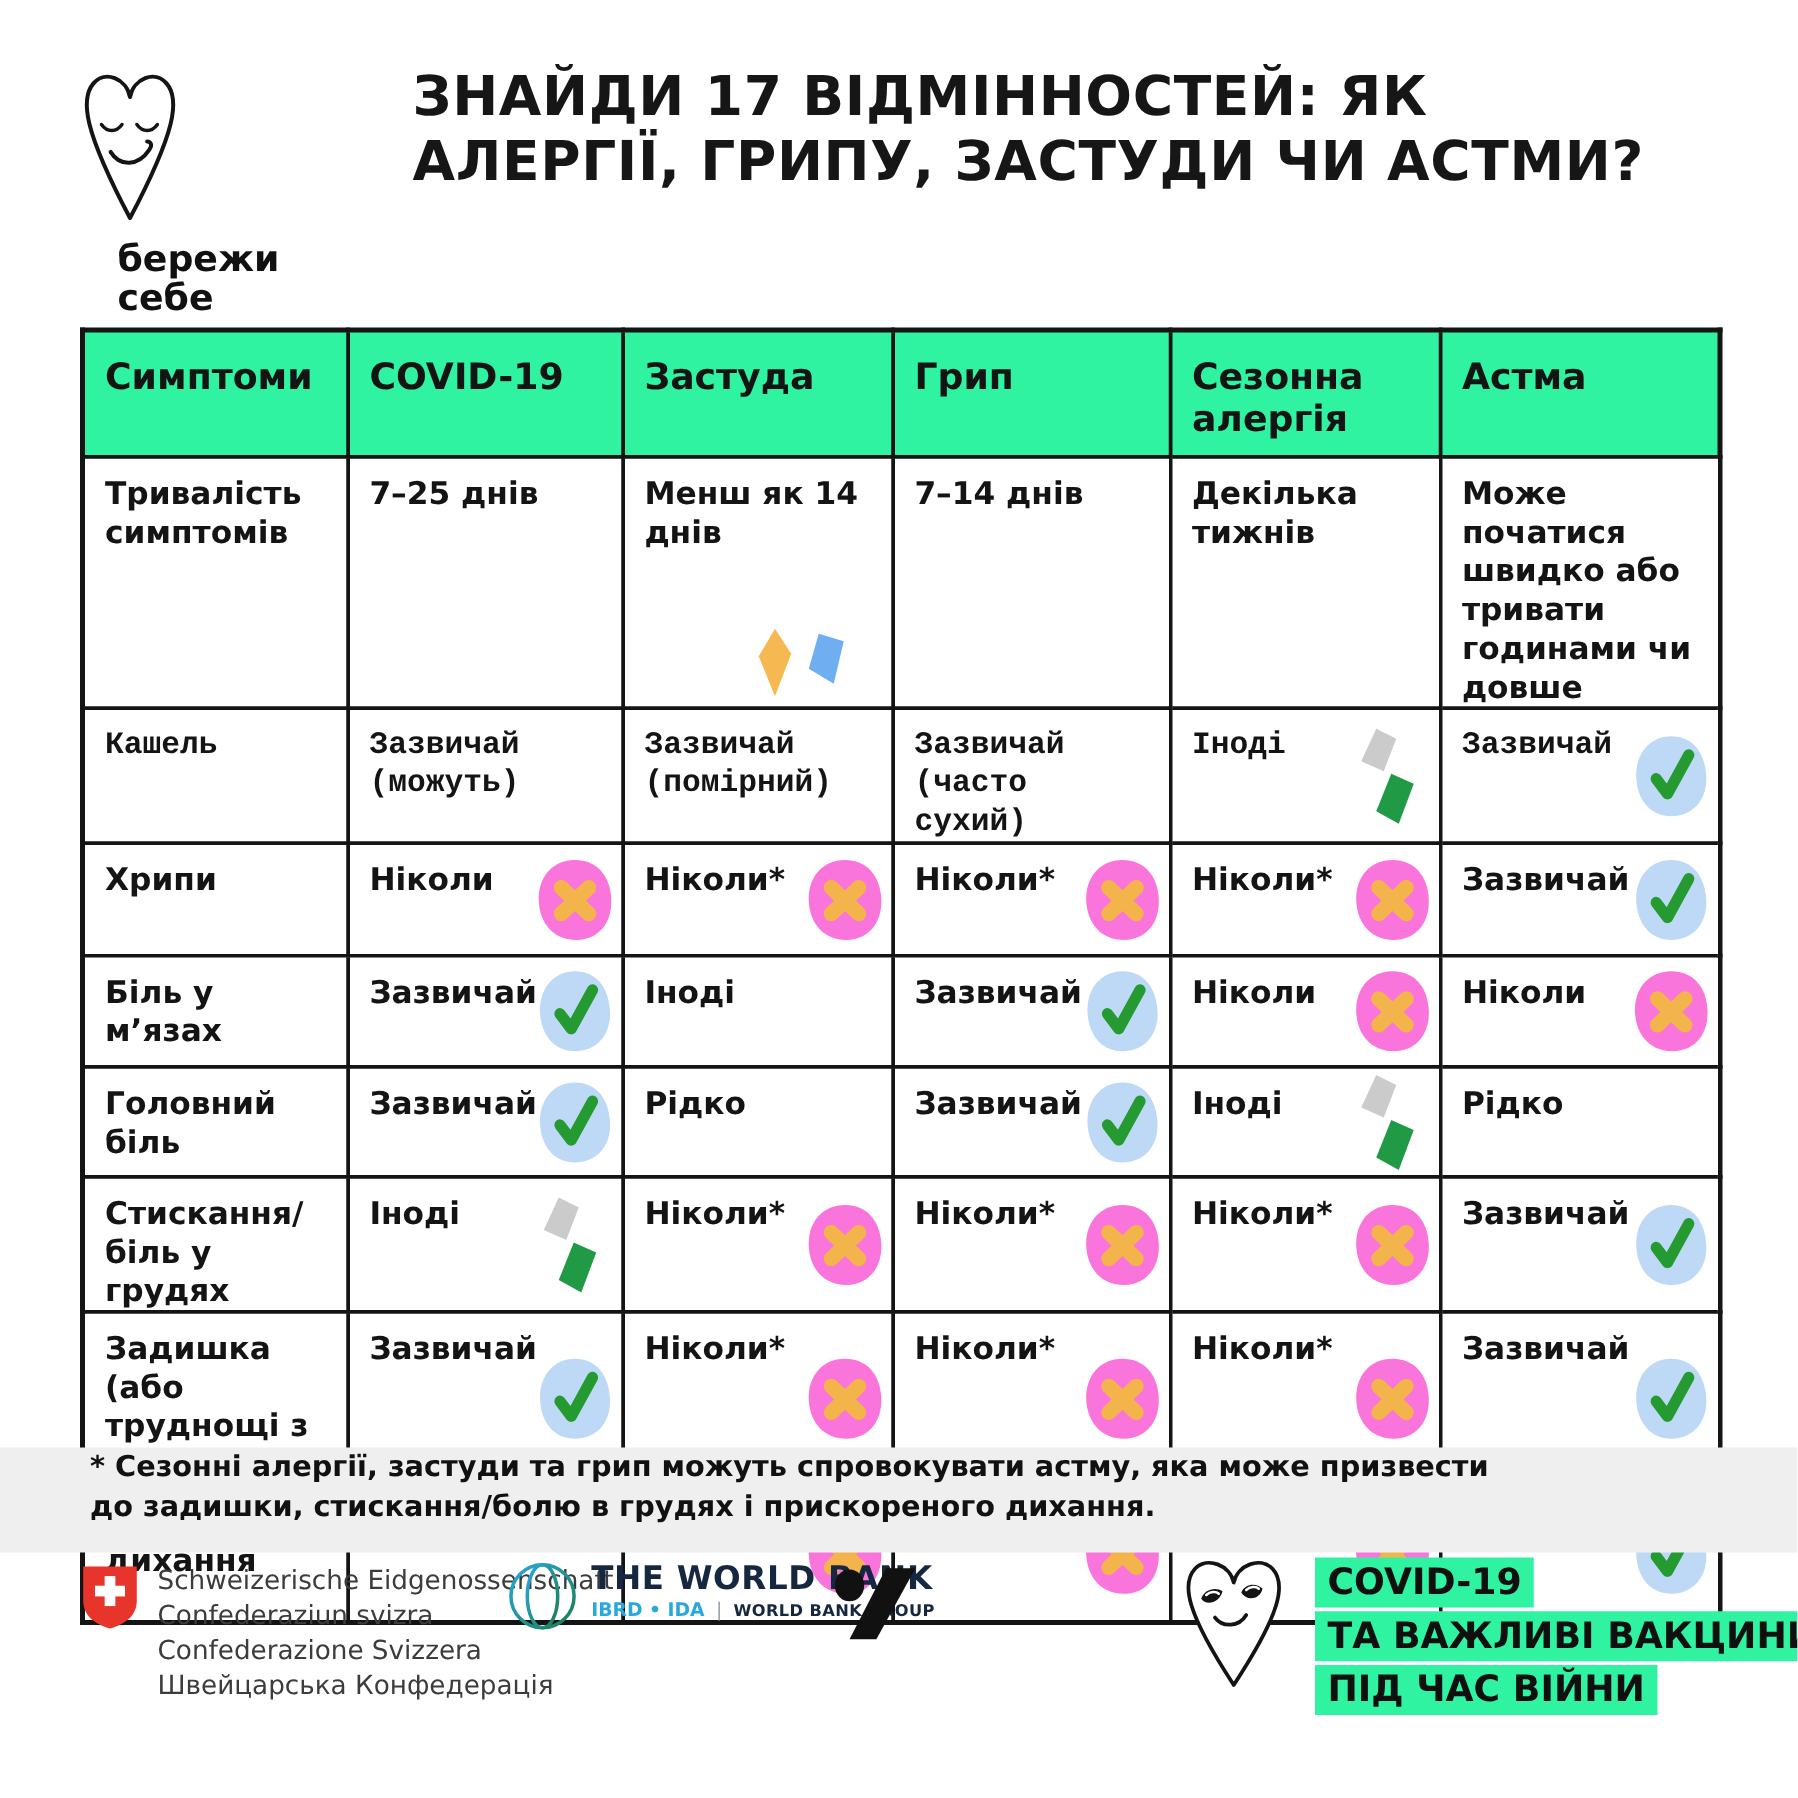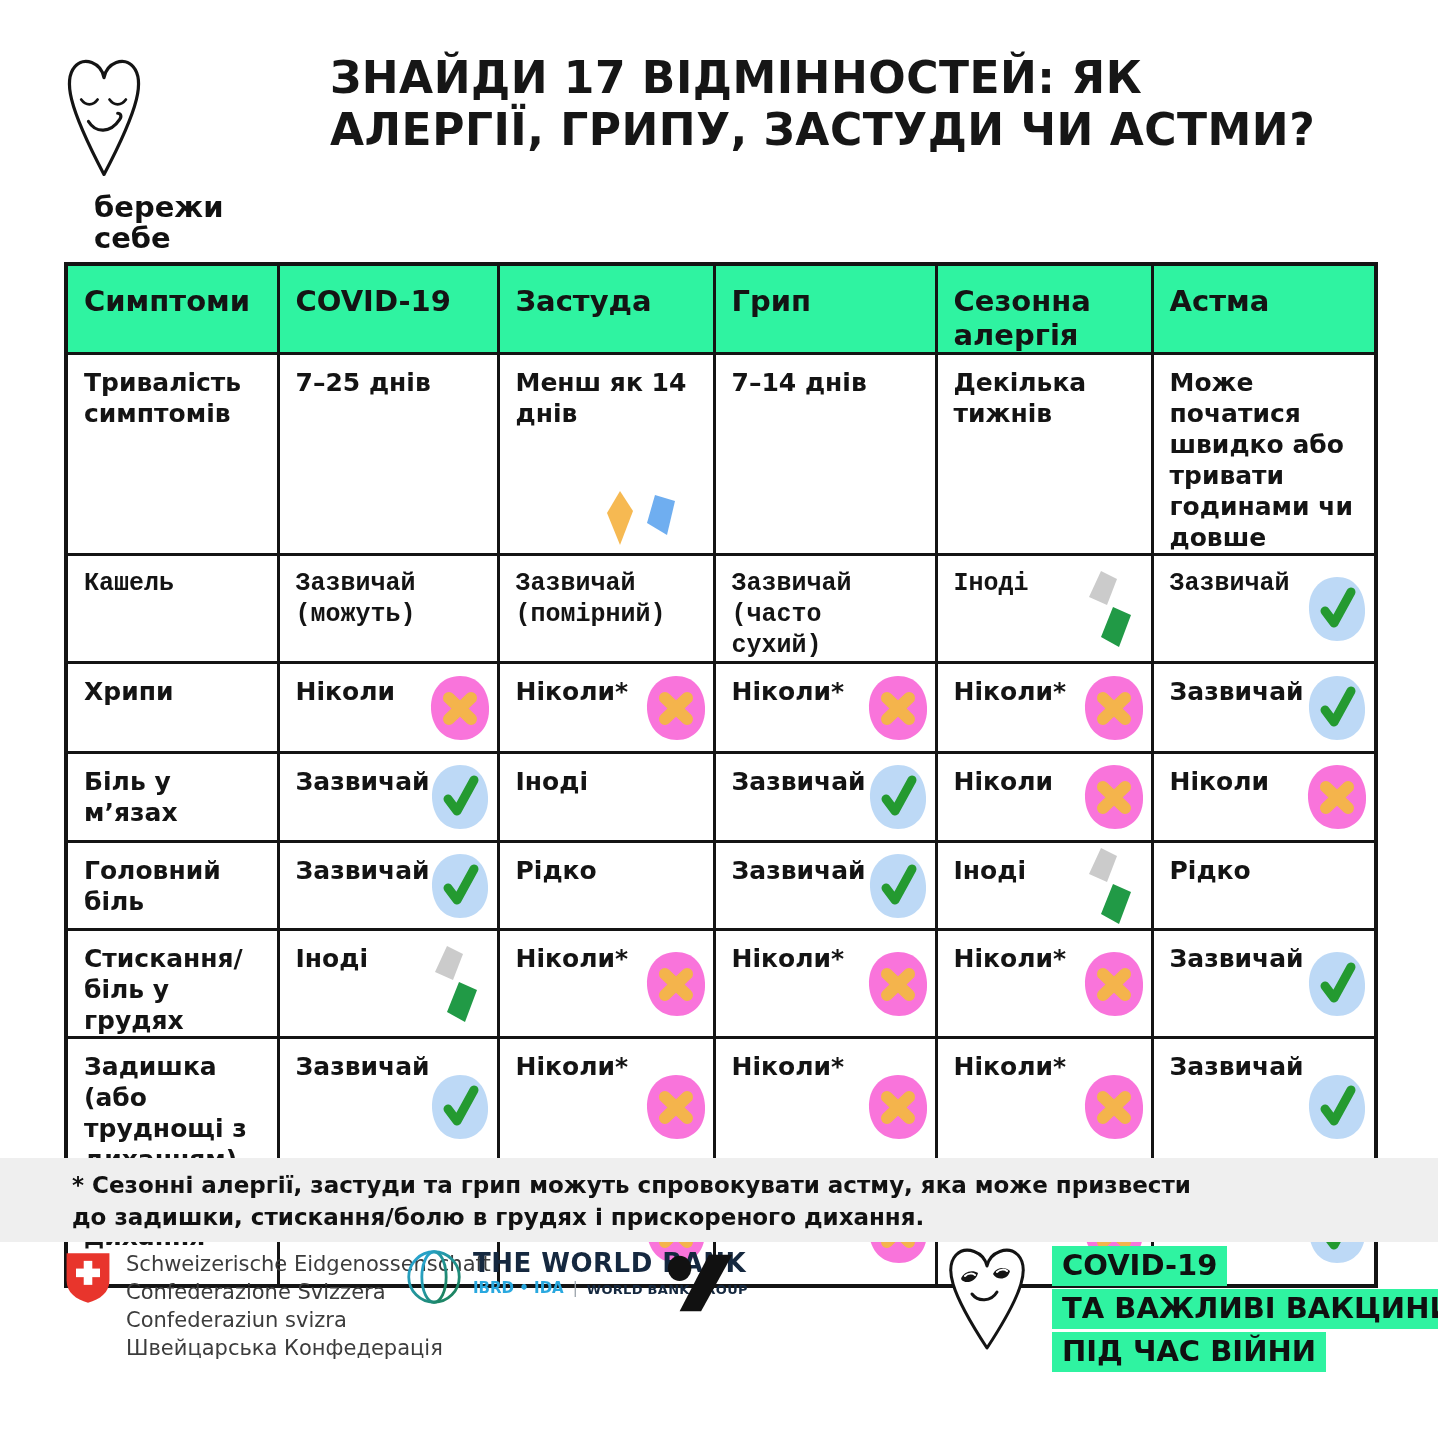--- a/index.html
+++ b/index.html
@@ -9,29 +9,29 @@
     font-family:"DejaVu Sans", sans-serif; color:#141414; overflow:hidden;
   }
   
   .brand { position:absolute; left:62px; top:46px; }
   .brand-text { position:absolute; left:32px; top:146px; font-size:29px; font-weight:600; line-height:31px; color:#111; }
   .title { position:absolute; left:330px; top:52px; width:1070px; font-size:44px; font-weight:800; line-height:52px; letter-spacing:.5px; color:#161616; }
   
   .tablewrap { position:absolute; left:64px; top:262px; }
   table { border-collapse:collapse; table-layout:fixed; width:1310px; border:4px solid #141414; }
   th, td { border:3px solid #141414; vertical-align:top; text-align:left; }
-  thead th { background:var(--accent); font-size:29px; font-weight:700; padding:18px 10px 0 16px; line-height:34px; }
+  thead th { background:var(--accent); font-size:29px; font-weight:700; padding:18px 10px 12px 16px; line-height:34px; }
   td { position:relative; font-size:25px; font-weight:700; line-height:31px; padding:12px 10px 0 16px; background:#fff; }
   td .mwrap { position:absolute; }
   .m-cross, .m-check { right:6px; top:50%; transform:translateY(-50%); line-height:0; }
   .m-flags { right:16px; top:50%; transform:translateY(-50%); line-height:0; }
   .m-diamonds { right:34px; bottom:6px; line-height:0; }
   
   .footnote { position:absolute; left:0; top:1158px; width:1438px; height:84px; background:var(--footnote-bg); }
-  .footnote-inner { padding:11px 40px 0 72px; font-size:23px; font-weight:700; line-height:32px; color:#111; }
+  .footnote-inner { padding:0 40px 0 72px; font-size:23px; font-weight:700; line-height:32px; color:#111; }
   
   .footer { position:absolute; left:0; top:1242px; width:1438px; height:196px; }
   .swiss { position:absolute; left:64px; top:8px; display:flex; gap:14px; }
   .swiss-lines { font-size:21px; line-height:28px; color:#3c3c3c; }
   .swiss-ua { }
   .wb { position:absolute; left:405px; top:6px; display:flex; gap:10px; }
   .wb-name { font-size:26px; font-weight:700; letter-spacing:.5px; color:var(--wb-navy); line-height:30px; }
   .wb-sub { display:flex; gap:9px; align-items:flex-end; margin-top:1px; }
   .wb-sub-left { font-size:15px; font-weight:700; color:var(--wb-blue); }
   .wb-sub-sep { font-size:15px; color:#9aa2aa; }
@@ -295,22 +295,22 @@
   <div class="footer">
 
     <div class="swiss">
       <svg width="48" height="56" viewBox="0 0 56 62">
         <path d="M3 2 H53 V34 C53 48 42 56 28 60 C14 56 3 48 3 34 Z" fill="#E8352C"></path>
         <rect x="23" y="11" width="10" height="28" fill="#ffffff"></rect>
         <rect x="14" y="20" width="28" height="10" fill="#ffffff"></rect>
       </svg>
       <div class="swiss-lines">
         <div>Schweizerische Eidgenossenschaft</div>
+        <div>Confederaziun svizra</div>
         <div>Confederazione Svizzera</div>
-        <div>Confederaziun svizra</div>
         <div class="swiss-ua">Швейцарська Конфедерація</div>
       </div>
     </div>
 
     <div class="wb">
       <svg width="58" height="58" viewBox="0 0 62 62">
         <defs>
           <linearGradient id="wbg" x1="0" y1="0" x2="1" y2="1">
             <stop offset="0" stop-color="#29A8DF"></stop>
             <stop offset="1" stop-color="#1B7F4E"></stop>

